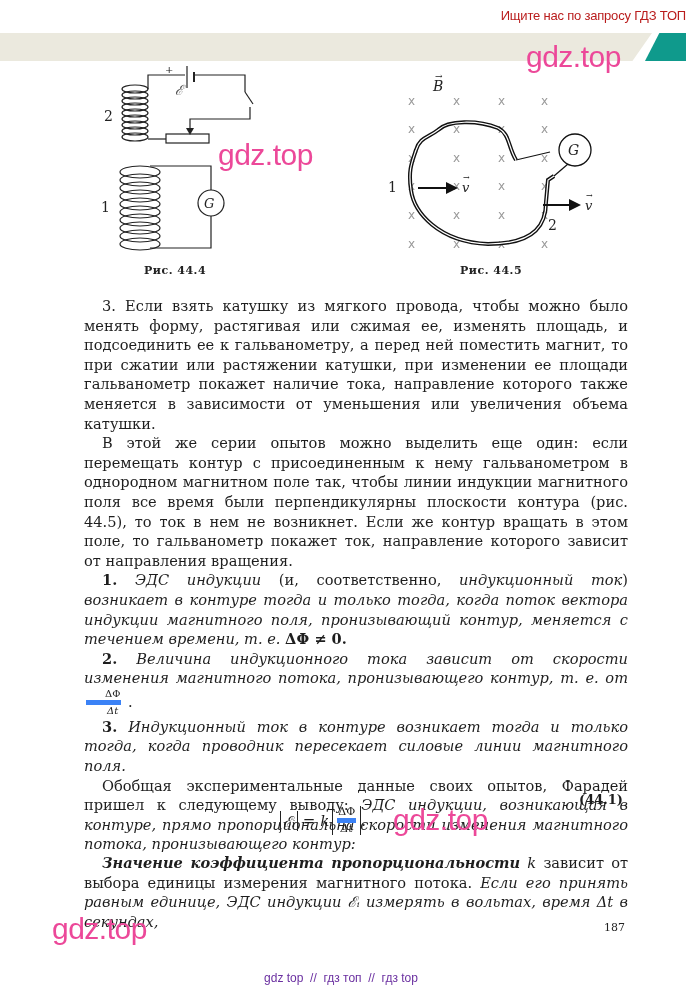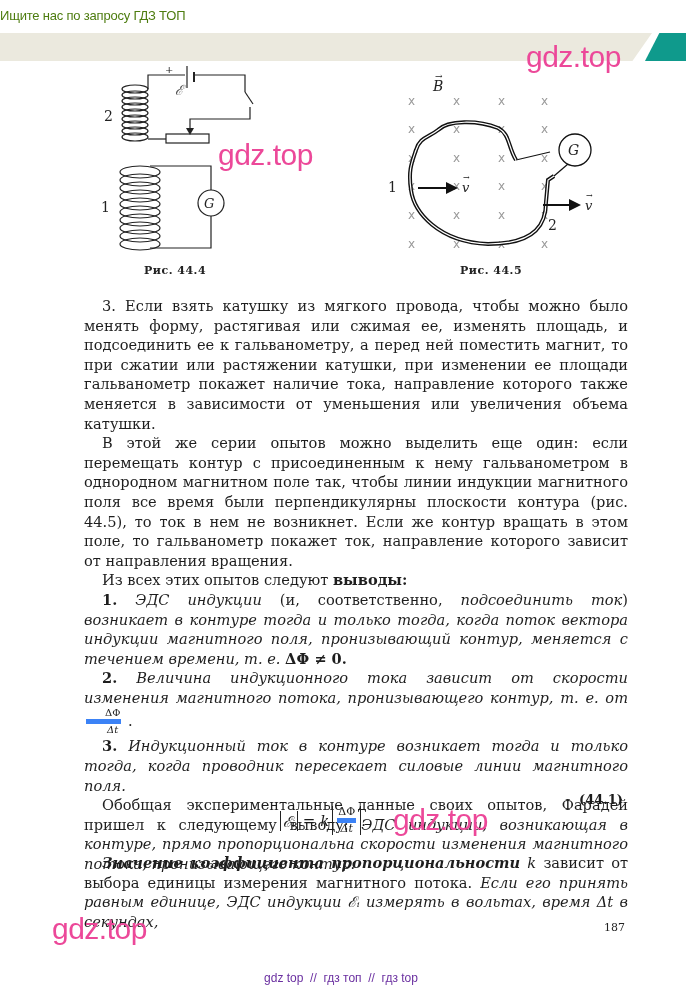--- a/index.html
+++ b/index.html
@@ -1,22 +1,22 @@
 <!DOCTYPE html>
 <html><head>
 <meta charset="utf-8">
 <style>
   html, body { margin: 0; padding: 0; }
   body {
     width: 686px; height: 997px; background: #ffffff; position: relative; overflow: hidden;
     font-family: "DejaVu Serif", "Liberation Serif", serif; color: #1c1c1c;
   }
   .top-banner {
-    position: absolute; top: 8px; left: 0; width: 686px; text-align: left;
-    font-family: "Liberation Sans", sans-serif; font-size: 13px; color: #4d7c0f; letter-spacing: -0.2px;
+    position: absolute; top: 8px; left: 0; width: 686px; text-align: right;
+    font-family: "Liberation Sans", sans-serif; font-size: 13px; color: #b91c1c; letter-spacing: -0.2px;
   }
   .header-band {
     position: absolute; top: 33px; left: 0; width: 652px; height: 28px; background: #ebe9de;
     clip-path: polygon(0 0, 100% 0, 97% 100%, 0 100%);
   }
   .header-teal {
     position: absolute; top: 33px; left: 645px; width: 41px; height: 28px; background: #0f9a8c;
     clip-path: polygon(35% 0, 100% 0, 100% 100%, 0 100%);
   }
   .watermark {
@@ -161,24 +161,21 @@
     <text x="207" y="138" font-size="13" font-style="italic" fill="#222" font-family="DejaVu Serif, serif">v</text>
     <text x="208" y="126" font-size="8" fill="#222">→</text>
   </svg>
 </div>
 <div class="fig-caption" style="top:264px;left:460px;">Рис. 44.5</div>
 
 <div class="text-block" style="top:296px;">
   <p>3. Если взять катушку из мягкого провода, чтобы можно было менять форму, растягивая или сжимая ее, изменять площадь, и подсоединить ее к гальванометру, а перед ней поместить магнит, то при сжатии или растяжении катушки, при изменении ее площади гальванометр покажет наличие тока, направление которого также меняется в зависимости от уменьшения или увеличения объема катушки.</p>
   <p>В этой же серии опытов можно выделить еще один: если перемещать контур с присоединенным к нему гальванометром в однородном магнитном поле так, чтобы линии индукции магнитного поля все время были перпендикулярны плоскости контура (рис. 44.5), то ток в нем не возникнет. Если же контур вращать в этом поле, то гальванометр покажет ток, направление которого зависит от направления вращения.</p>
   <p>
-    <span>Из всех этих опытов следуют </span><span class="b">выводы:</span>
-  </p>
-  <p>
-    <span class="b">1.</span><span class="it"> ЭДС индукции</span><span> (и, соответственно, </span><span class="it">подсоединить ток</span><span>) </span><span class="it">возникает в контуре тогда и только тогда, когда поток вектора индукции магнитного поля, пронизывающий контур, меняется с течением времени, т. е. </span><span class="b">ΔΦ ≠ 0.</span>
+    <span class="b">1.</span><span class="it"> ЭДС индукции</span><span> (и, соответственно, </span><span class="it">индукционный ток</span><span>) </span><span class="it">возникает в контуре тогда и только тогда, когда поток вектора индукции магнитного поля, пронизывающий контур, меняется с течением времени, т. е. </span><span class="b">ΔΦ ≠ 0.</span>
   </p>
   <p>
     <span class="b">2.</span><span class="it"> Величина индукционного тока зависит от скорости изменения магнитного потока, пронизывающего контур, т. е. от </span><span class="frac"><span class="num">ΔΦ</span><span class="den">Δt</span></span><span> .</span>
   </p>
   <p>
     <span class="b">3.</span><span class="it"> Индукционный ток в контуре возникает тогда и только тогда, когда проводник пересекает силовые линии магнитного поля.</span>
   </p>
   <p>
     <span>Обобщая экспериментальные данные своих опытов, Фарадей пришел к следующему выводу: </span><span class="it">ЭДС индукции, возникающая в контуре, прямо пропорциональна скорости изменения магнитного потока, пронизывающего контур:</span>
   </p>

